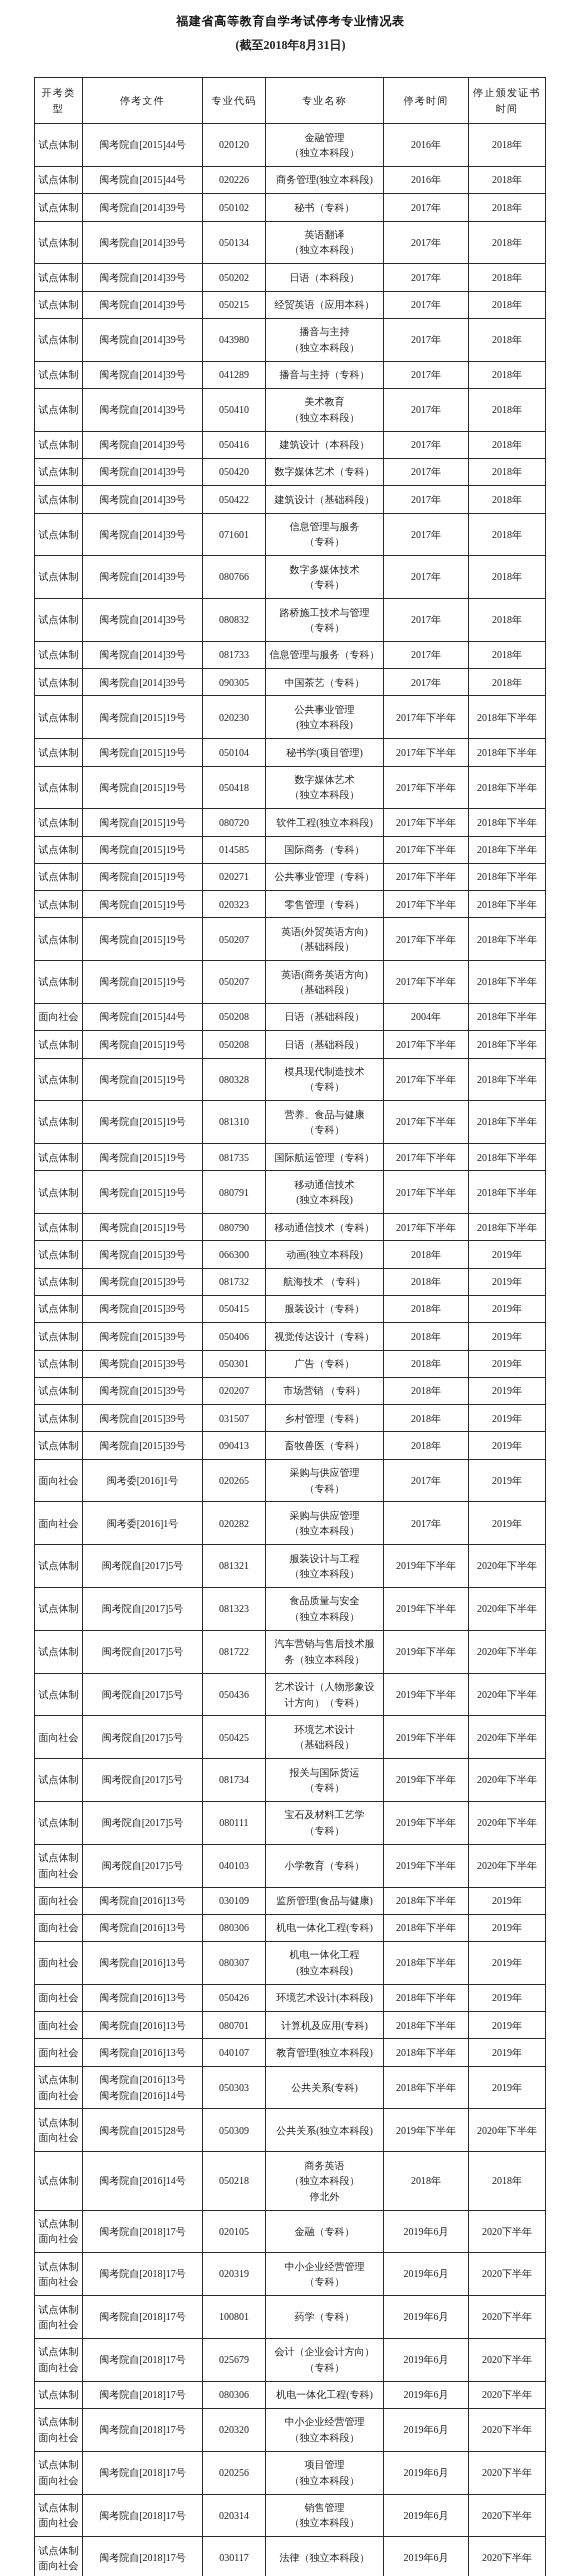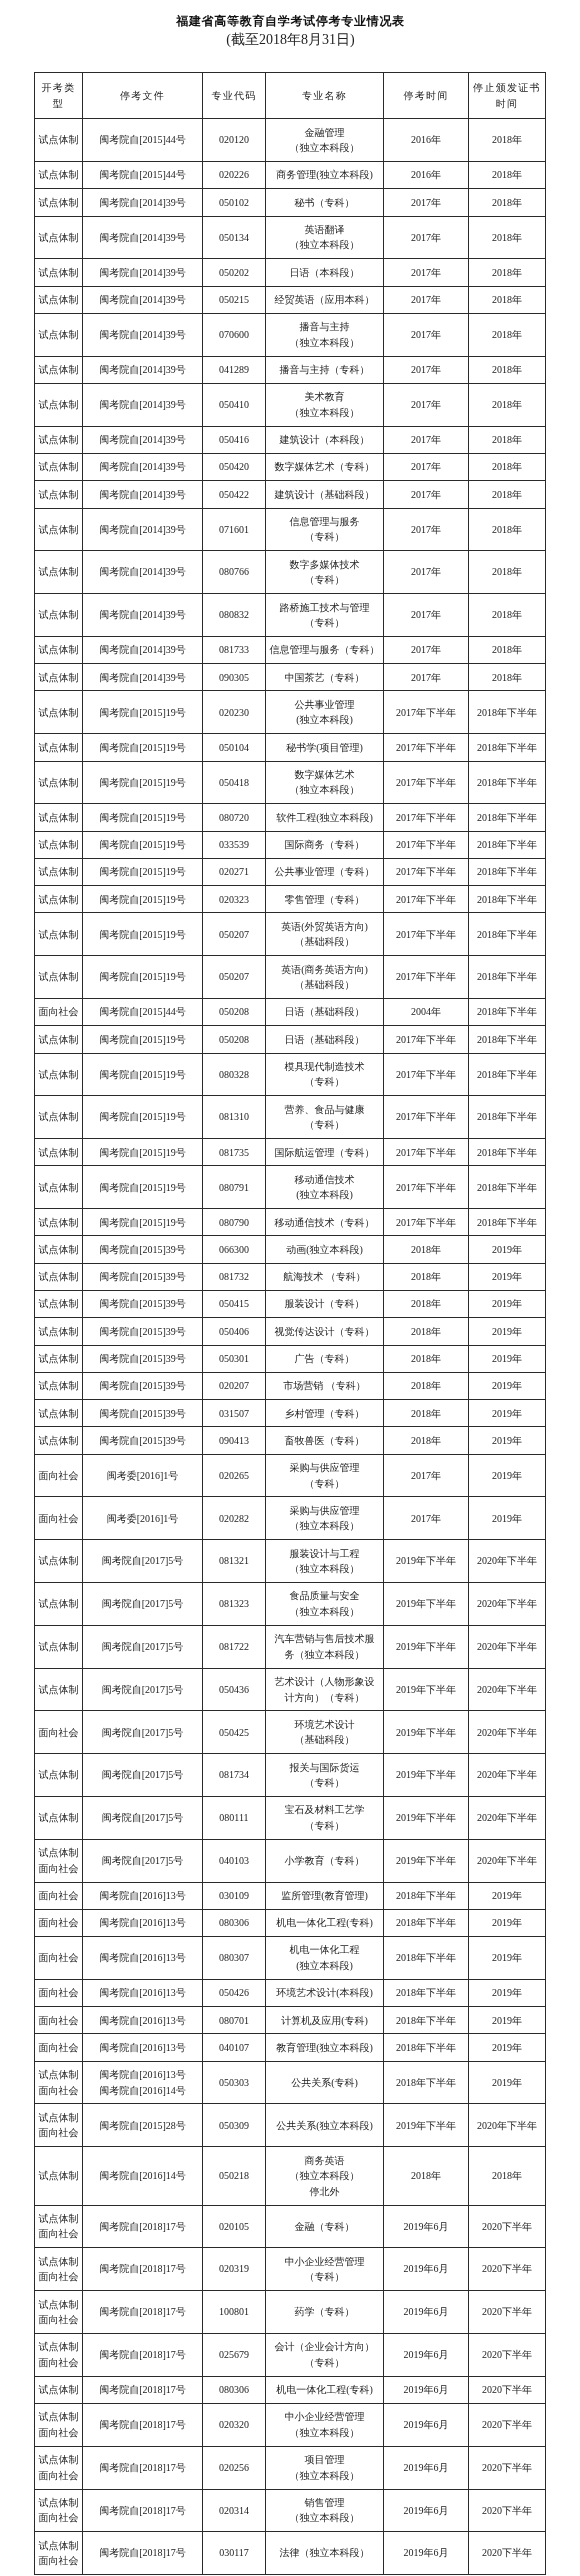--- a/index.html
+++ b/index.html
@@ -8,27 +8,27 @@
     font-family:"Liberation Serif","DejaVu Serif",serif;
     color:#1b1b1b;
     -webkit-font-smoothing:antialiased;
   }
   .page{padding-top:13.4px;}
   .doc-title{
     text-align:center;
     font-size:12px;
     font-weight:bold;
     letter-spacing:0.7px;
-    margin:0 0 1px 0;
+    margin:0 0 7px 0;
     color:#111;
   }
   .doc-subtitle{
     text-align:center;
-    font-size:14px;
-    font-weight:normal;
+    font-size:12px;
+    font-weight:bold;
     margin:0 0 23px 0;
     color:#222;
   }
   table.stop-table{
     border-collapse:collapse;
     table-layout:fixed;
     margin-left:34px;
     width:511px;
     border:1.3px solid #222;
   }
@@ -219,21 +219,21 @@
           </td>
         </tr>
         <tr>
           <td>
             <div class="cell-line">试点体制</div>
           </td>
           <td>
             <div class="cell-line">闽考院自[2014]39号</div>
           </td>
           <td>
-            <div class="cell-line">070600</div>
+            <div class="cell-line">043980</div>
           </td>
           <td>
             <div class="cell-line">播音与主持</div>
             <div class="cell-line">（独立本科段）</div>
           </td>
           <td>
             <div class="cell-line">2017年</div>
           </td>
           <td>
             <div class="cell-line">2018年</div>
@@ -526,21 +526,21 @@
           </td>
         </tr>
         <tr>
           <td>
             <div class="cell-line">试点体制</div>
           </td>
           <td>
             <div class="cell-line">闽考院自[2015]19号</div>
           </td>
           <td>
-            <div class="cell-line">033539</div>
+            <div class="cell-line">014585</div>
           </td>
           <td>
             <div class="cell-line">国际商务（专科）</div>
           </td>
           <td>
             <div class="cell-line">2017年下半年</div>
           </td>
           <td>
             <div class="cell-line">2018年下半年</div>
           </td>
@@ -1144,21 +1144,21 @@
           <td>
             <div class="cell-line">面向社会</div>
           </td>
           <td>
             <div class="cell-line">闽考院自[2016]13号</div>
           </td>
           <td>
             <div class="cell-line">030109</div>
           </td>
           <td>
-            <div class="cell-line">监所管理(教育管理)</div>
+            <div class="cell-line">监所管理(食品与健康)</div>
           </td>
           <td>
             <div class="cell-line">2018年下半年</div>
           </td>
           <td>
             <div class="cell-line">2019年</div>
           </td>
         </tr>
         <tr>
           <td>

